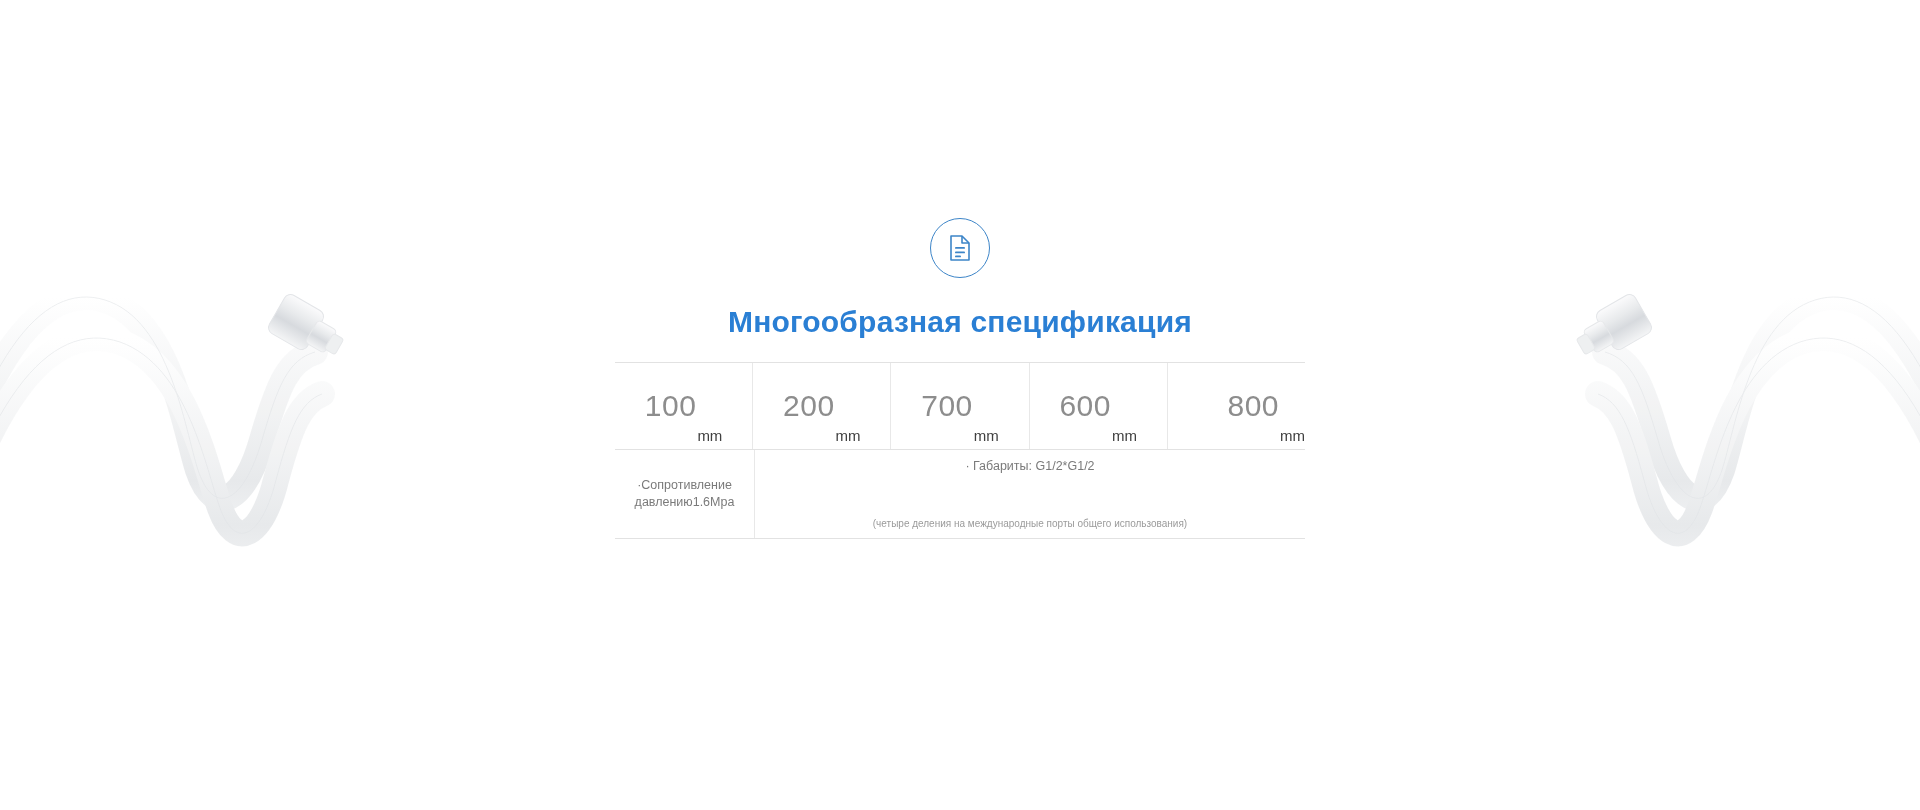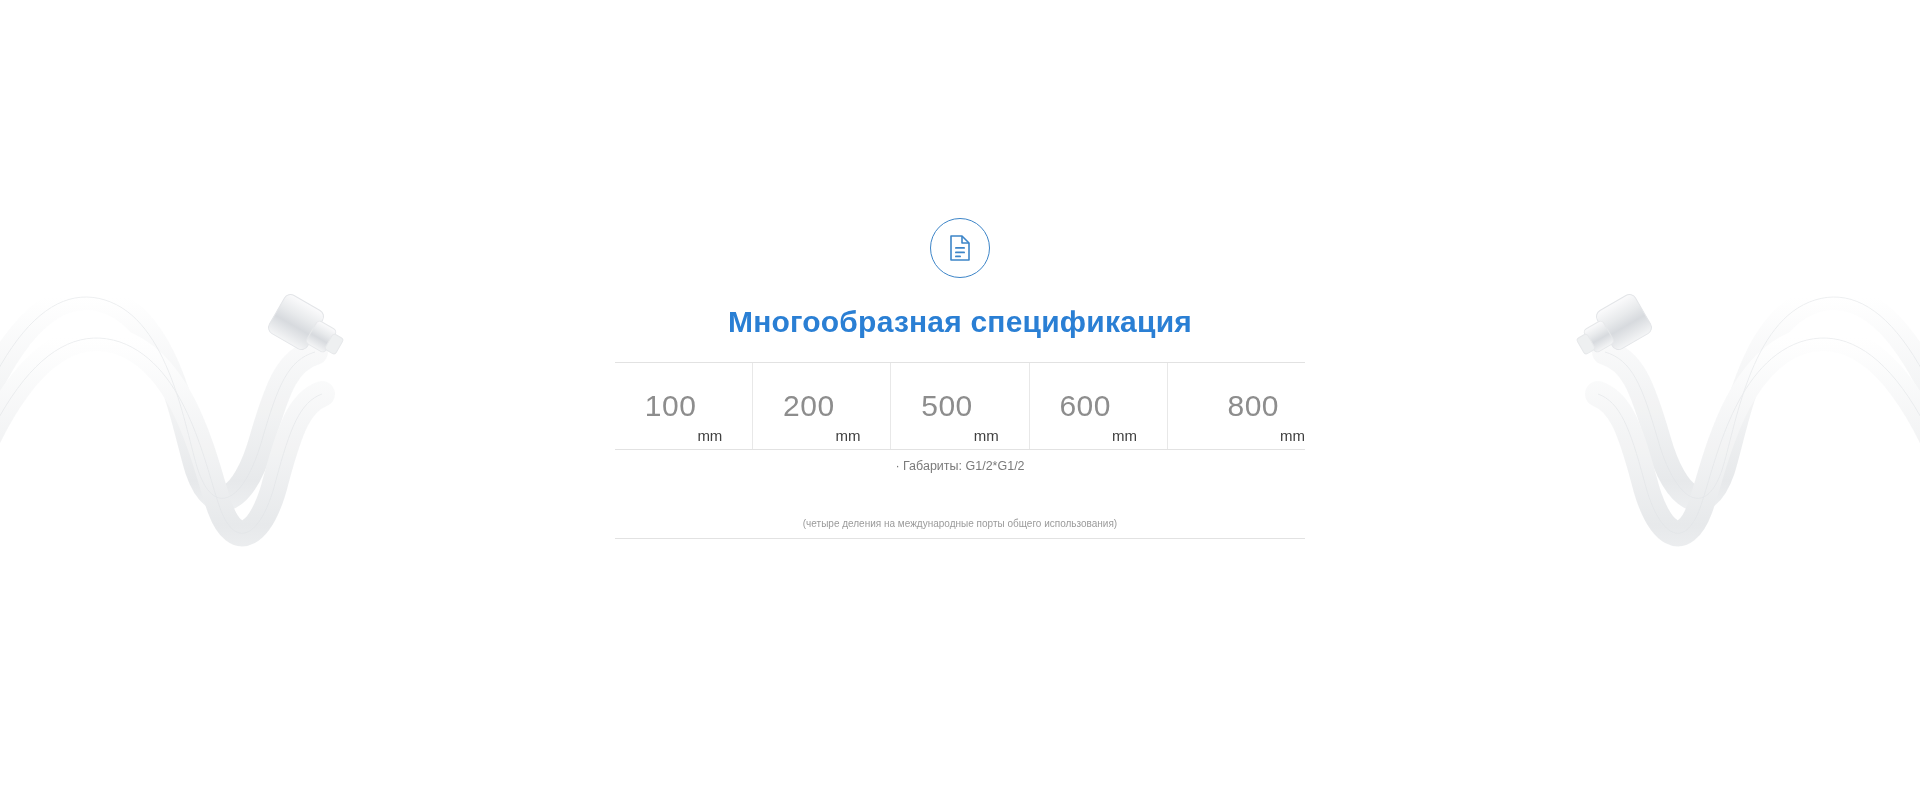--- a/index.html
+++ b/index.html
@@ -215,34 +215,37 @@
     <div class="sizes-row">
       <div class="size-cell">
         <span class="size-num">100</span>
         <span class="size-unit">mm</span>
       </div>
       <div class="size-cell">
         <span class="size-num">200</span>
         <span class="size-unit">mm</span>
       </div>
       <div class="size-cell">
-        <span class="size-num">500</span>
+        <span class="size-num">700</span>
         <span class="size-unit">mm</span>
       </div>
       <div class="size-cell">
         <span class="size-num">600</span>
         <span class="size-unit">mm</span>
       </div>
       <div class="size-cell">
         <span class="size-num">800</span>
         <span class="size-unit">mm</span>
       </div>
     </div>
 
     <div class="props-row">
+      <div class="prop-cell prop-1">
+        <span>·Сопротивление давлению1.6Mpa</span>
+      </div>
       <div class="prop-cell prop-3">
         <span>· Габариты: G1/2*G1/2</span>
         <span class="prop-sub">(четыре деления на международные порты общего использования)</span>
       </div>
     </div>
 
   </div>
 </div>
 
 </body></html>

